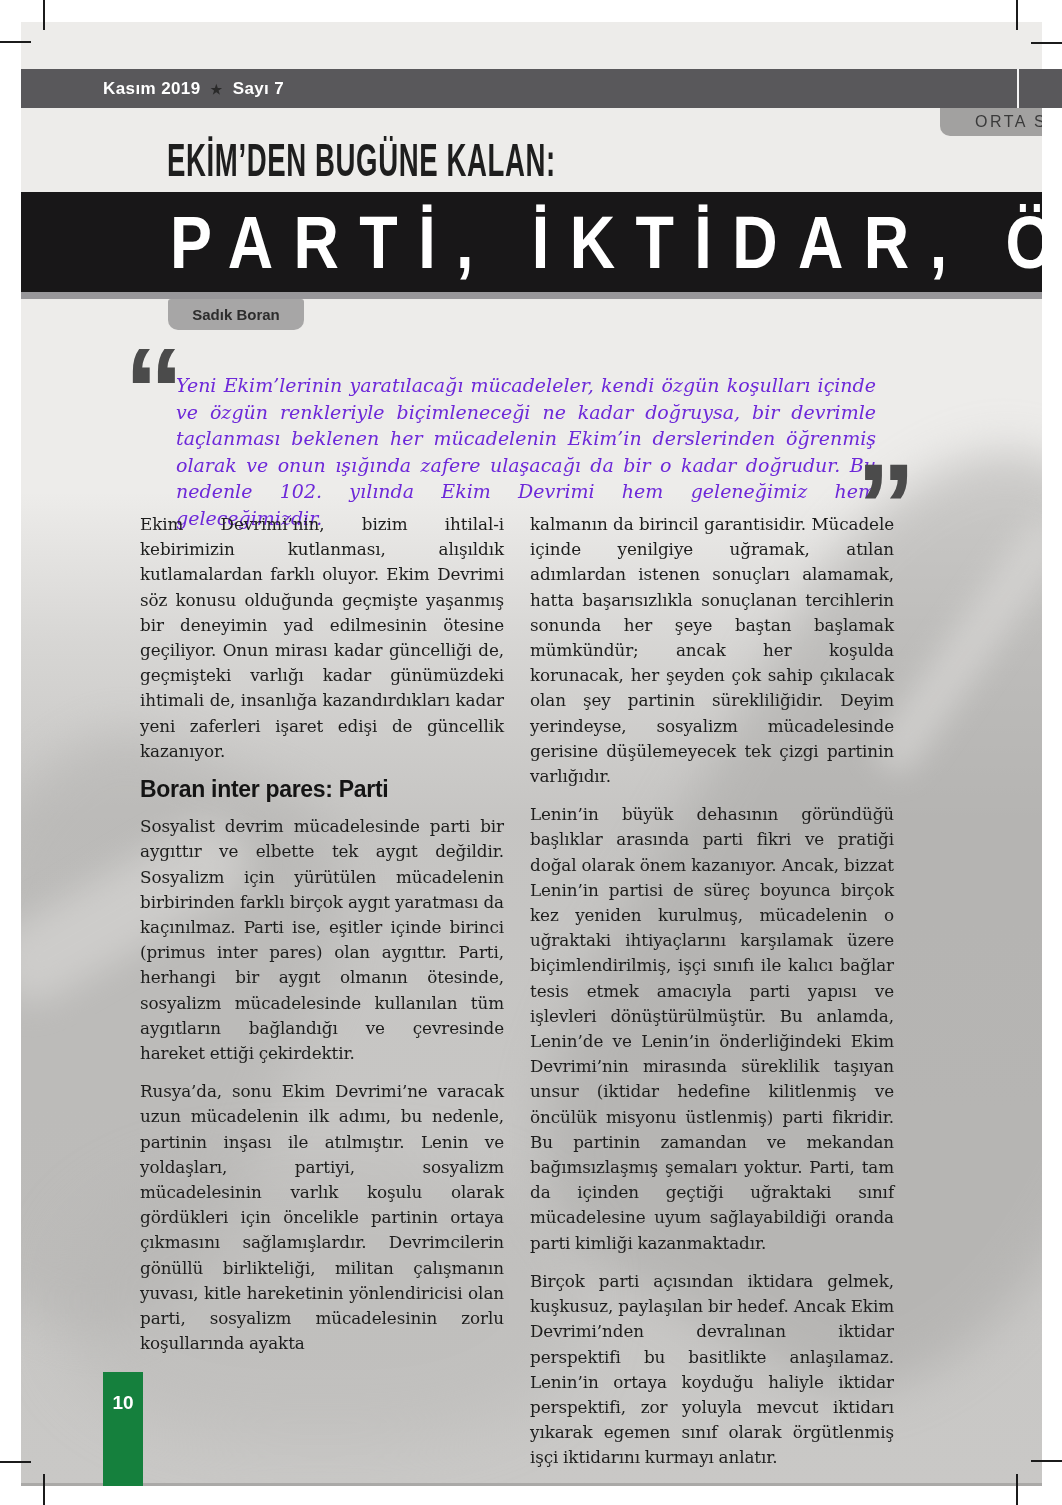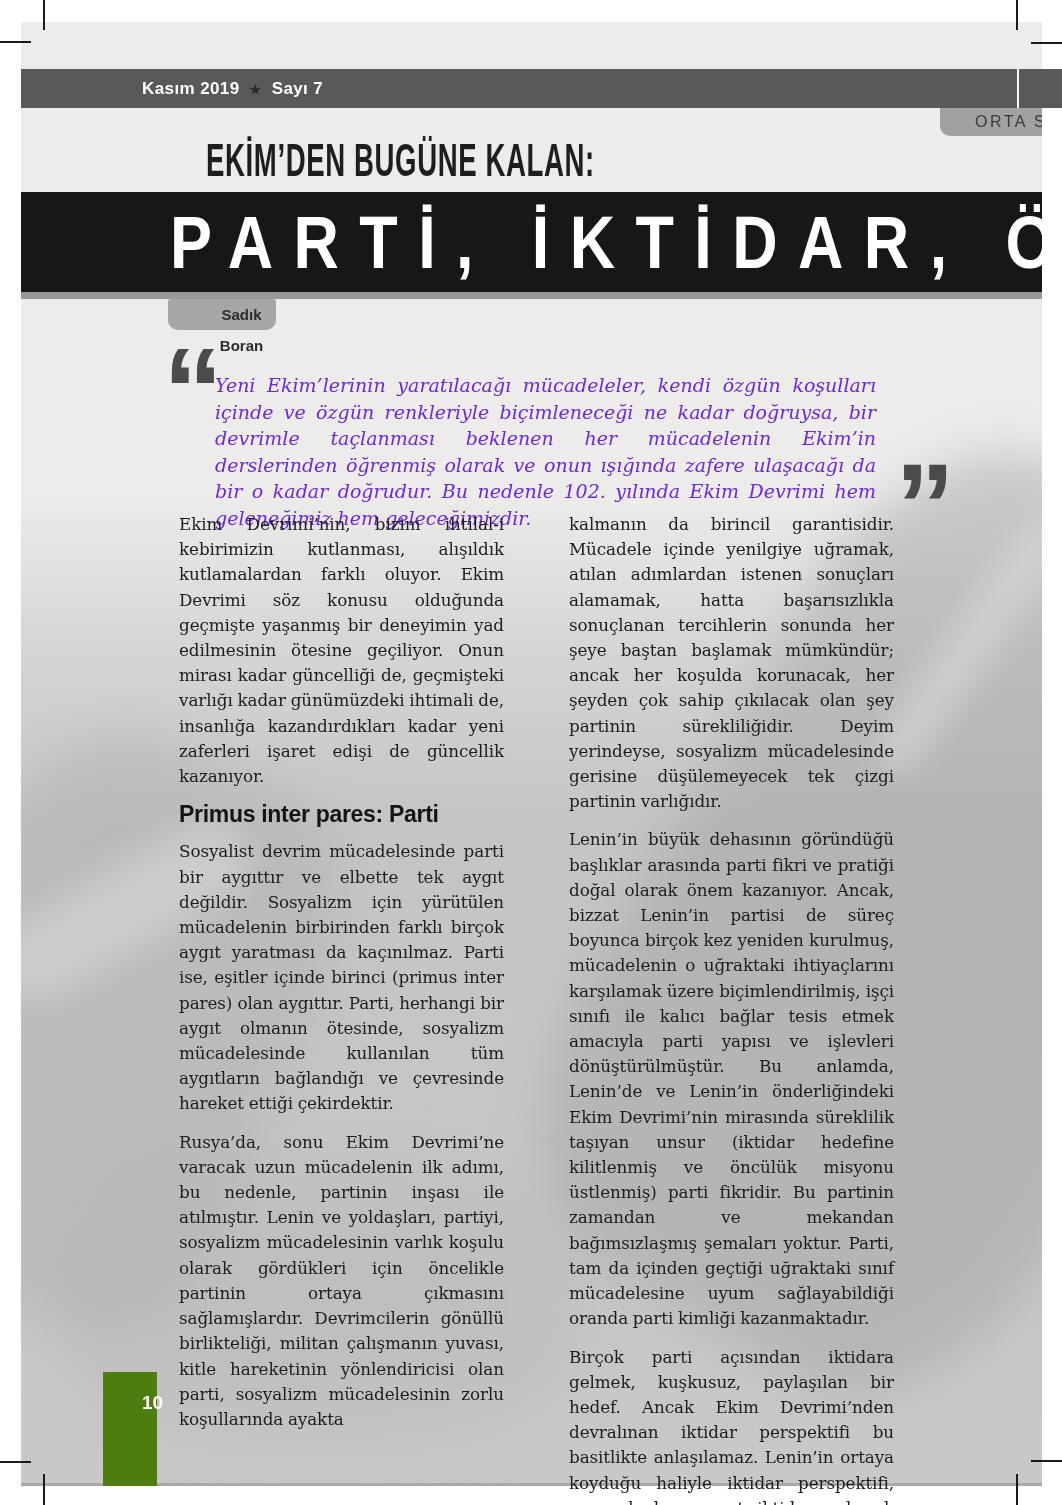--- a/index.html
+++ b/index.html
@@ -1,18 +1,18 @@
 <!DOCTYPE html>
 <html><head>
 <meta charset="utf-8">
 <style>
   * { margin:0; padding:0; box-sizing:border-box; }
   html,body { width:1062px; height:1505px; background:#ffffff; overflow:hidden;
               font-family:"Liberation Sans", sans-serif; }
-  .abs { position:absolute;padding-left:39px; }
+  .abs { position:absolute; }
   #stage { position:relative; width:1062px; height:1505px; }
 
   
   .crop { background:#1b1b1b; position:absolute; }
 
   
   #page-bg { left:21px; top:22px; width:1021px; height:1464px;
              background:#edecea; border-bottom:3px solid #aaa9a7; overflow:hidden; }
   .photo-base { position:absolute; left:0; top:470px; width:1021px; height:994px;
     background:linear-gradient(180deg, rgba(197,196,194,0) 0px, rgba(197,196,194,.55) 150px,
@@ -44,21 +44,21 @@
 
   
   #kicker { left:167px; top:136px; height:48px; color:#1e1e1e; white-space:nowrap; }
   #kicker span { display:inline-block; transform:scaleX(.6); transform-origin:left top;
                  font-size:46px; font-weight:bold; letter-spacing:1px; line-height:48px; }
   #banner { left:21px; top:192px; width:1021px; height:100px; background:#181718; overflow:hidden; }
   #banner span { position:absolute; left:149px; top:0; display:inline-block; white-space:nowrap;
                  transform:scaleX(.85); transform-origin:left top;
                  color:#ffffff; font-size:74px; font-weight:800; letter-spacing:24px; line-height:102px; }
   #banner-shadow { left:21px; top:292px; width:1021px; height:7px; background:#98979a; }
-  #author-tab { left:168px; top:299px; width:108px; height:31px; background:#a7a6a6;
+  #author-tab { left:168px; top:299px; width:136px; height:31px; background:#a7a6a6;
                 border-radius:3px 3px 10px 10px; text-align:center; line-height:31px;
                 font-weight:bold; font-size:15px; color:#2d2d2d; }
 
   
   .qmark { color:#4b4b4b; font-size:120px; line-height:120px; font-weight:bold;
            font-family:"Liberation Sans", sans-serif; }
   #quote-open  { left:124px; top:330px; }
   #quote-close { left:856px; top:446px; }
   #quote-text { left:176px; top:372px; width:700px;
                 font-family:"DejaVu Serif", serif; font-style:italic;
@@ -69,21 +69,21 @@
          line-height:25.2px; color:#1d1d1c; text-align:justify;
          letter-spacing:-0.1px; word-spacing:-0.5px; }
   #col-left  { left:140px; top:512px; }
   #col-right { left:530px; top:512px; }
   .col p { margin-bottom:13px; }
   .col h2 { font-family:"Liberation Sans", sans-serif; font-size:23px; font-weight:bold;
             color:#141414; letter-spacing:-0.3px; margin:6px 0 12px 0; text-align:left;
             word-spacing:normal; }
 
   
-  #pagenum-bar { left:103px; top:1372px; width:54px; height:114px; background:#4d7c0f;
+  #pagenum-bar { left:103px; top:1372px; width:40px; height:114px; background:#15803d;
                  text-align:center; }
   #pagenum-bar div { margin-top:20px; color:#ffffff; font-weight:bold; font-size:19px; }
 </style>
 </head>
 <body>
 
 <div id="stage">
 
   <div id="page-bg" class="abs">
     <div class="photo-base"></div>
@@ -124,21 +124,21 @@
   <div id="author-tab" class="abs">
     <span>Sadık Boran</span>
   </div>
 
   <div id="quote-open" class="abs qmark">“</div>
   <div id="quote-text" class="abs">Yeni Ekim’lerinin yaratılacağı mücadeleler, kendi özgün koşulları içinde ve özgün renkleriyle biçimleneceği ne kadar doğruysa, bir devrimle taçlanması beklenen her mücadelenin Ekim’in derslerinden öğrenmiş olarak ve onun ışığında zafere ulaşacağı da bir o kadar doğrudur. Bu nedenle 102. yılında Ekim Devrimi hem geleneğimiz hem geleceğimizdir.</div>
   <div id="quote-close" class="abs qmark">”</div>
 
   <div id="col-left" class="abs col">
     <p>Ekim Devrimi’nin, bizim ihtilal-i kebirimizin kutlanması, alışıldık kutlamalardan farklı oluyor. Ekim Devrimi söz konusu olduğunda geçmişte yaşanmış bir deneyimin yad edilmesinin ötesine geçiliyor. Onun mirası kadar güncelliği de, geçmişteki varlığı kadar günümüzdeki ihtimali de, insanlığa kazandırdıkları kadar yeni zaferleri işaret edişi de güncellik kazanıyor.</p>
-    <h2>Primus inter pares: Parti</h2>
+    <h2>Boran inter pares: Parti</h2>
     <p>Sosyalist devrim mücadelesinde parti bir aygıttır ve elbette tek aygıt değildir. Sosyalizm için yürütülen mücadelenin birbirinden farklı birçok aygıt yaratması da kaçınılmaz. Parti ise, eşitler içinde birinci (primus inter pares) olan aygıttır. Parti, herhangi bir aygıt olmanın ötesinde, sosyalizm mücadelesinde kullanılan tüm aygıtların bağlandığı ve çevresinde hareket ettiği çekirdektir.</p>
     <p>Rusya’da, sonu Ekim Devrimi’ne varacak uzun mücadelenin ilk adımı, bu nedenle, partinin inşası ile atılmıştır. Lenin ve yoldaşları, partiyi, sosyalizm mücadelesinin varlık koşulu olarak gördükleri için öncelikle partinin ortaya çıkmasını sağlamışlardır. Devrimcilerin gönüllü birlikteliği, militan çalışmanın yuvası, kitle hareketinin yönlendiricisi olan parti, sosyalizm mücadelesinin zorlu koşullarında ayakta</p>
   </div>
 
   <div id="col-right" class="abs col">
     <p>kalmanın da birincil garantisidir. Mücadele içinde yenilgiye uğramak, atılan adımlardan istenen sonuçları alamamak, hatta başarısızlıkla sonuçlanan tercihlerin sonunda her şeye baştan başlamak mümkündür; ancak her koşulda korunacak, her şeyden çok sahip çıkılacak olan şey partinin sürekliliğidir. Deyim yerindeyse, sosyalizm mücadelesinde gerisine düşülemeyecek tek çizgi partinin varlığıdır.</p>
     <p>Lenin’in büyük dehasının göründüğü başlıklar arasında parti fikri ve pratiği doğal olarak önem kazanıyor. Ancak, bizzat Lenin’in partisi de süreç boyunca birçok kez yeniden kurulmuş, mücadelenin o uğraktaki ihtiyaçlarını karşılamak üzere biçimlendirilmiş, işçi sınıfı ile kalıcı bağlar tesis etmek amacıyla parti yapısı ve işlevleri dönüştürülmüştür. Bu anlamda, Lenin’de ve Lenin’in önderliğindeki Ekim Devrimi’nin mirasında süreklilik taşıyan unsur (iktidar hedefine kilitlenmiş ve öncülük misyonu üstlenmiş) parti fikridir. Bu partinin zamandan ve mekandan bağımsızlaşmış şemaları yoktur. Parti, tam da içinden geçtiği uğraktaki sınıf mücadelesine uyum sağlayabildiği oranda parti kimliği kazanmaktadır.</p>
     <p>Birçok parti açısından iktidara gelmek, kuşkusuz, paylaşılan bir hedef. Ancak Ekim Devrimi’nden devralınan iktidar perspektifi bu basitlikte anlaşılamaz. Lenin’in ortaya koyduğu haliyle iktidar perspektifi, zor yoluyla mevcut iktidarı yıkarak egemen sınıf olarak örgütlenmiş işçi iktidarını kurmayı anlatır.</p>
   </div>
 

